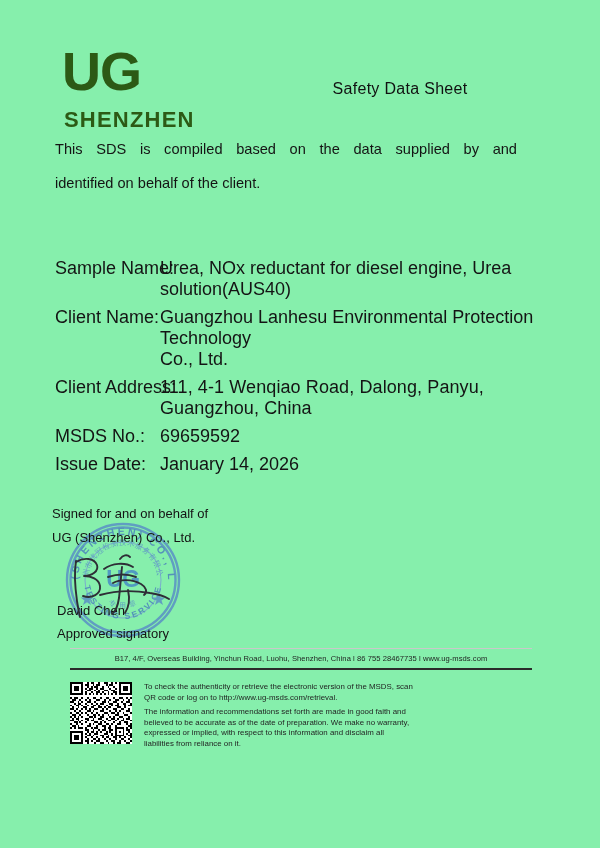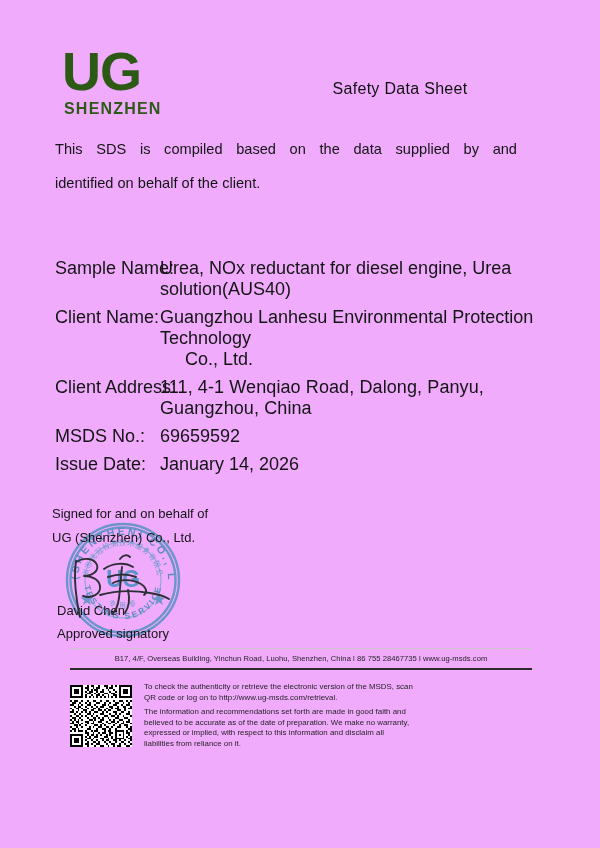--- a/index.html
+++ b/index.html
@@ -12,21 +12,21 @@
     height: 848px;
     position: relative;
     font-family: "Liberation Sans", sans-serif;
     color: #1a1a1a;
     overflow: hidden;
   }
 
   .page {
     position: absolute;
     inset: 0;
-    background: #f0abfc;
+    background: #86efac;
   }
 
   
   .header {
     position: absolute;
     left: 0;
     top: 40px;
     width: 600px;
     height: 80px;
   }
@@ -42,27 +42,27 @@
     font-family: "Liberation Sans", sans-serif;
     font-size: 54px;
     font-weight: bold;
     line-height: 50px;
     color: #2c5a15;
     letter-spacing: -1px;
     display: block;
   }
   .logo-sub {
     font-family: "Liberation Sans", sans-serif;
-    font-size: 16px;
+    font-size: 22px;
     font-weight: bold;
     line-height: 18px;
     color: #2c5a15;
     letter-spacing: 1.2px;
     display: block;
-    margin-top: 4px;
+    margin-top: 15px;
     margin-left: 2px;
   }
   .doc-title {
     position: absolute;
     left: 255px;
     top: 40px;
     width: 290px;
     font-size: 16px;
     font-weight: normal;
     color: #111;
@@ -107,21 +107,20 @@
     flex: 0 0 105px;
     color: #141414;
     white-space: nowrap;
   }
   .field-value {
     flex: 1 1 auto;
     color: #141414;
   }
   .field-value .cont {
     display: block;
-    margin-left: 25px;
   }
   .field-value.spaced {
     letter-spacing: 0.1px;
   }
   .date-value span { margin-right: 5px; }
 
   
   .signature {
     position: absolute;
     left: 50px;
@@ -189,21 +188,21 @@
     height: 1.6px;
     background: #2b2b2b;
   }
 
   .footer-bottom {
     position: absolute;
     left: 70px;
     top: 682px;
     width: 470px;
     display: flex;
-    align-items: center;
+    align-items: flex-start;
   }
   .qr {
     flex: 0 0 auto;
     width: 62px;
     height: 62px;
     margin-right: 12px;
   }
   .qr svg { display: block; }
   .disclaimer {
     flex: 1 1 auto;

